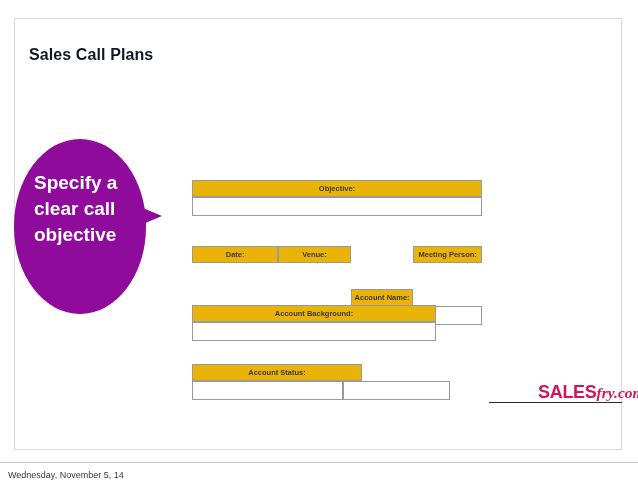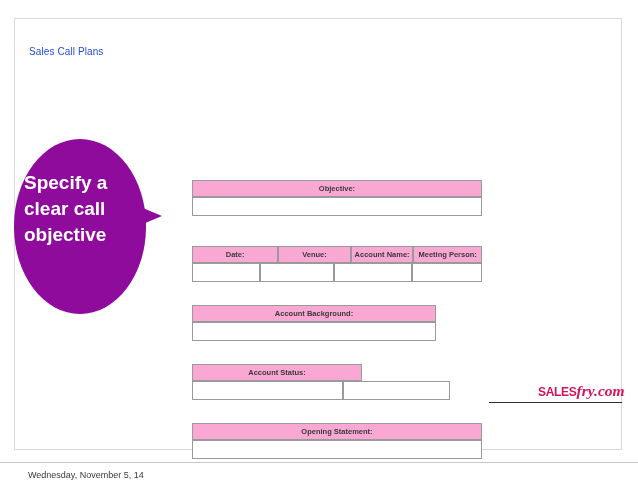--- a/index.html
+++ b/index.html
@@ -32,23 +32,23 @@
     width: 608px;
     height: 432px;
     border: 1px solid #d9d9d9;
     box-sizing: border-box;
   }
 
   .slide-title {
     position: absolute;
     left: 29px;
     top: 46px;
-    font-size: 10px;
-    font-weight: normal;
-    color: #1d4ed8;
+    font-size: 16px;
+    font-weight: bold;
+    color: #0f172a;
     letter-spacing: 0.1px;
   }
 
   
   .callout {
     position: absolute;
     left: 14px;
     top: 139px;
     width: 132px;
     height: 175px;
@@ -58,21 +58,21 @@
   }
   .callout-text {
     position: absolute;
     left: 14px;
     top: 170px;
     width: 132px;
     color: #ffffff;
     font-size: 19px;
     font-weight: bold;
     line-height: 26px;
-    padding-left: 10px;
+    padding-left: 20px;
     box-sizing: border-box;
     white-space: pre-line;
   }
   
   .callout-tail {
     position: absolute;
     left: 131px;
     top: 203px;
     width: 0;
     height: 0;
@@ -96,21 +96,21 @@
     font-size: 7.5px;
     font-weight: bold;
     color: #3a3a3a;
     text-align: center;
     line-height: 16px;
     height: 17px;
     overflow: hidden;
     white-space: nowrap;
   }
   .cell.head {
-    background: #f9a8d4;
+    background: #eab308;
   }
   .cell.blank {
     background: #ffffff;
     height: 19px;
   }
 
   .logo {
     position: absolute;
     left: 538px;
     top: 382px;
@@ -118,39 +118,38 @@
     font-weight: bold;
     color: #d4145a;
     font-style: italic;
     font-family: "Liberation Serif", serif;
     white-space: nowrap;
   }
   .logo .sales {
     font-style: normal;
     font-family: "Liberation Sans", sans-serif;
     font-weight: bold;
-    font-size: 12px;
+    font-size: 18px;
     letter-spacing: -0.3px;
   }
   .logo-rule {
     position: absolute;
     left: 489px;
     top: 402px;
     width: 133px;
     height: 1px;
     background: #2b2b2b;
   }
 
   .footer-date {
     position: absolute;
     left: 8px;
     top: 470px;
     font-size: 9px;
     color: #3a3a3a;
-    margin-left: 20px;
   }
   .footer-rule {
     position: absolute;
     left: 0;
     top: 462px;
     width: 638px;
     height: 1px;
     background: #c8c8c8;
   }
 </style>
@@ -175,21 +174,21 @@
     </div>
     <div class="row">
       <div class="cell blank" style="width:290px;"></div>
     </div>
   </div>
 
   <div class="block" style="left:192px; top:246px; width:290px;">
     <div class="row">
       <div class="cell head" style="width:88px;">Date:</div>
       <div class="cell head" style="width:74px;">Venue:</div>
-      <div class="cell head" style="width:64px;">Account Name:</div>
+      <div class="cell head" style="width:64px;margin-top:43px;">Account Name:</div>
       <div class="cell head" style="width:70px;">Meeting Person:</div>
     </div>
     <div class="row">
       <div class="cell blank" style="width:68px;"></div>
       <div class="cell blank" style="width:74px;"></div>
       <div class="cell blank" style="width:78px;"></div>
       <div class="cell blank" style="width:70px;"></div>
     </div>
   </div>
 
@@ -205,28 +204,20 @@
   <div class="block" style="left:192px; top:364px; width:258px;">
     <div class="row">
       <div class="cell head" style="width:170px;">Account Status:</div>
     </div>
     <div class="row">
       <div class="cell blank" style="width:170px;"></div>
       <div class="cell blank" style="width:120px;"></div>
     </div>
   </div>
 
-  <div class="block" style="left:192px; top:423px; width:290px;">
-    <div class="row">
-      <div class="cell head" style="width:290px;">Opening Statement:</div>
-    </div>
-    <div class="row">
-      <div class="cell blank" style="width:290px;"></div>
-    </div>
-  </div>
 
   <div class="logo"><span class="sales">SALES</span><span>fry.com</span></div>
   <div class="logo-rule"></div>
 
   <div class="footer-rule"></div>
   <div class="footer-date">Wednesday, November 5, 14</div>
 
 </div>
 
 </body></html>

